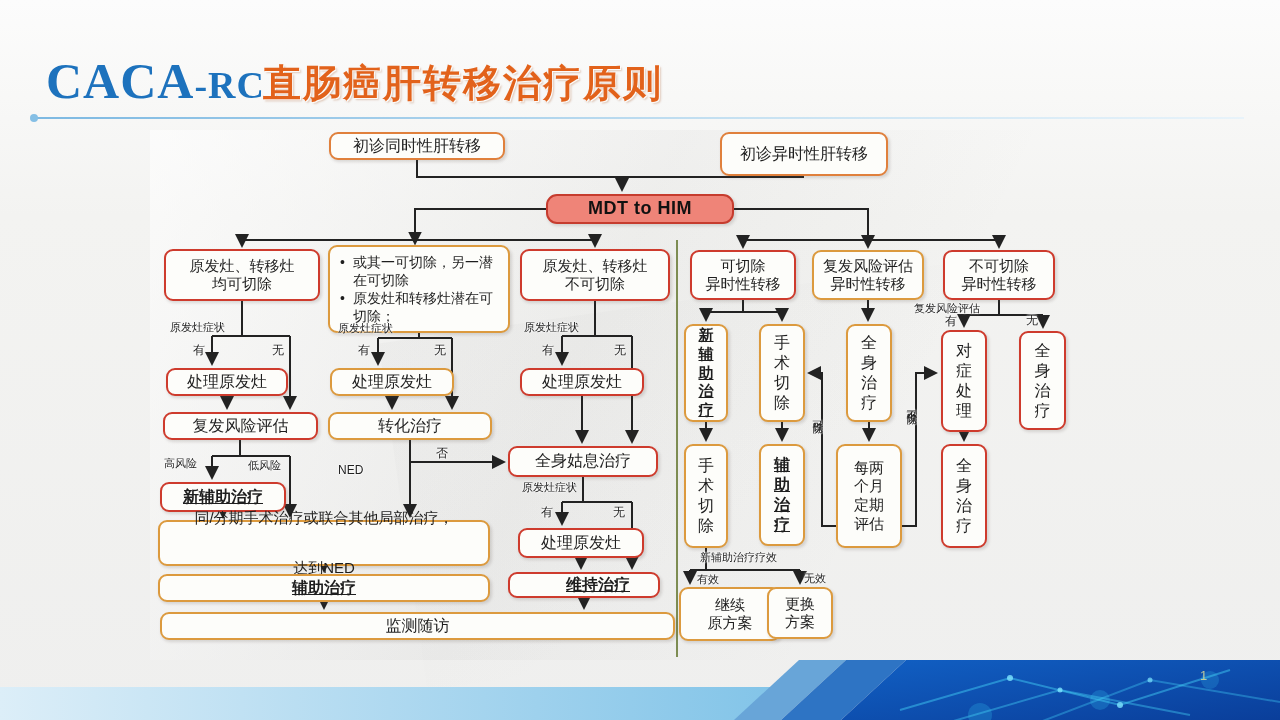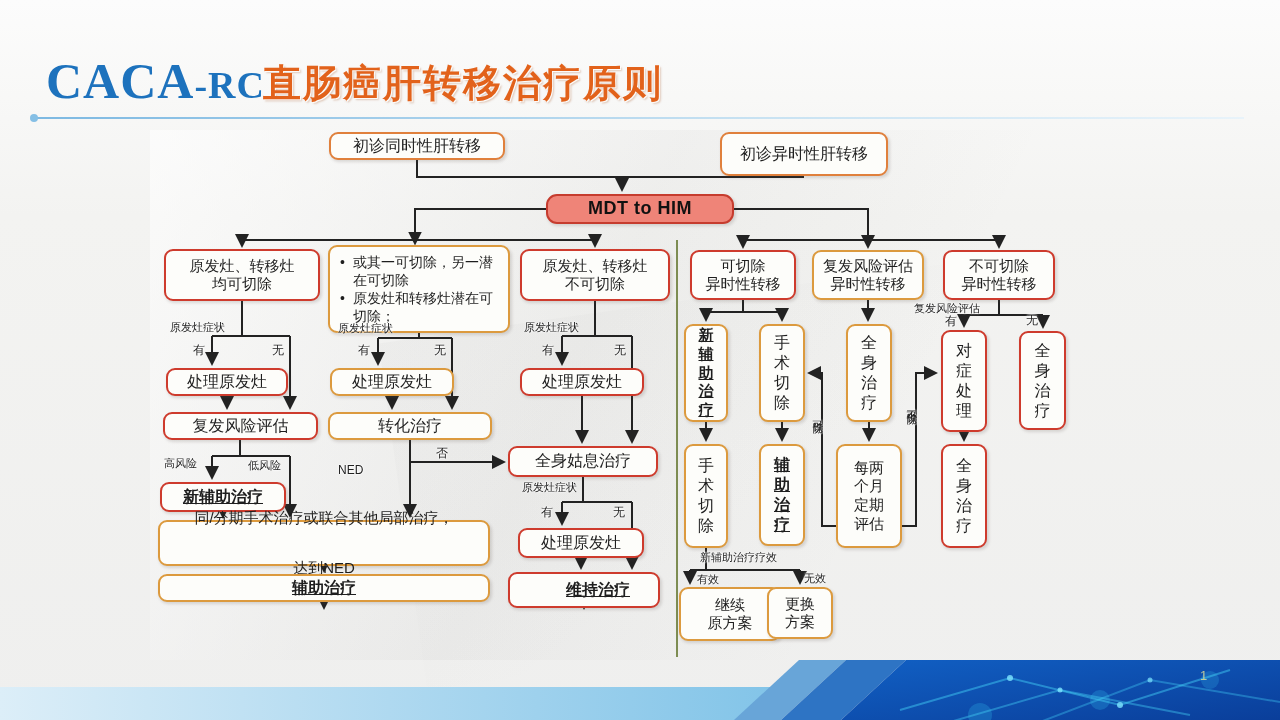--- a/index.html
+++ b/index.html
@@ -172,38 +172,41 @@
   <div class="node red bold" style="left:160px;top:482px;width:126px;height:30px;">
       <span>新辅助治疗</span>
     </div>
   <div class="node org" style="left:158px;top:520px;width:332px;height:46px;font-size:15px;gap:32px;">
       <span>同/分期手术治疗或联合其他局部治疗，</span>
       <span>达到NED</span>
     </div>
   <div class="node org bold" style="left:158px;top:574px;width:332px;height:28px;">
       <span>辅助治疗</span>
     </div>
+  <div class="node org" style="left:160px;top:612px;width:515px;height:28px;">
+      <span>监测随访</span>
+    </div>
 
   <div class="node org" style="left:330px;top:368px;width:124px;height:28px;">
       <span>处理原发灶</span>
     </div>
   <div class="node org" style="left:328px;top:412px;width:164px;height:28px;align-items:center;">
       <span>转化治疗</span>
     </div>
 
   <div class="node red" style="left:520px;top:368px;width:124px;height:28px;">
       <span>处理原发灶</span>
     </div>
   <div class="node red" style="left:508px;top:446px;width:150px;height:31px;">
       <span>全身姑息治疗</span>
     </div>
   <div class="node red" style="left:518px;top:528px;width:126px;height:30px;">
       <span>处理原发灶</span>
     </div>
-  <div class="node red bold" style="left:508px;top:572px;width:152px;height:36px;padding-left:28px;">
+  <div class="node red bold" style="left:508px;top:572px;width:152px;height:26px;padding-left:28px;">
       <span>维持治疗</span>
     </div>
 
   <div class="node org bold v" style="left:684px;top:324px;width:44px;height:98px;font-size:15px;">
       <span>新辅助治疗</span>
     </div>
   <div class="node org v" style="left:759px;top:324px;width:46px;height:98px;">
       <span>手术切除</span>
     </div>
   <div class="node org v" style="left:684px;top:444px;width:44px;height:104px;">

